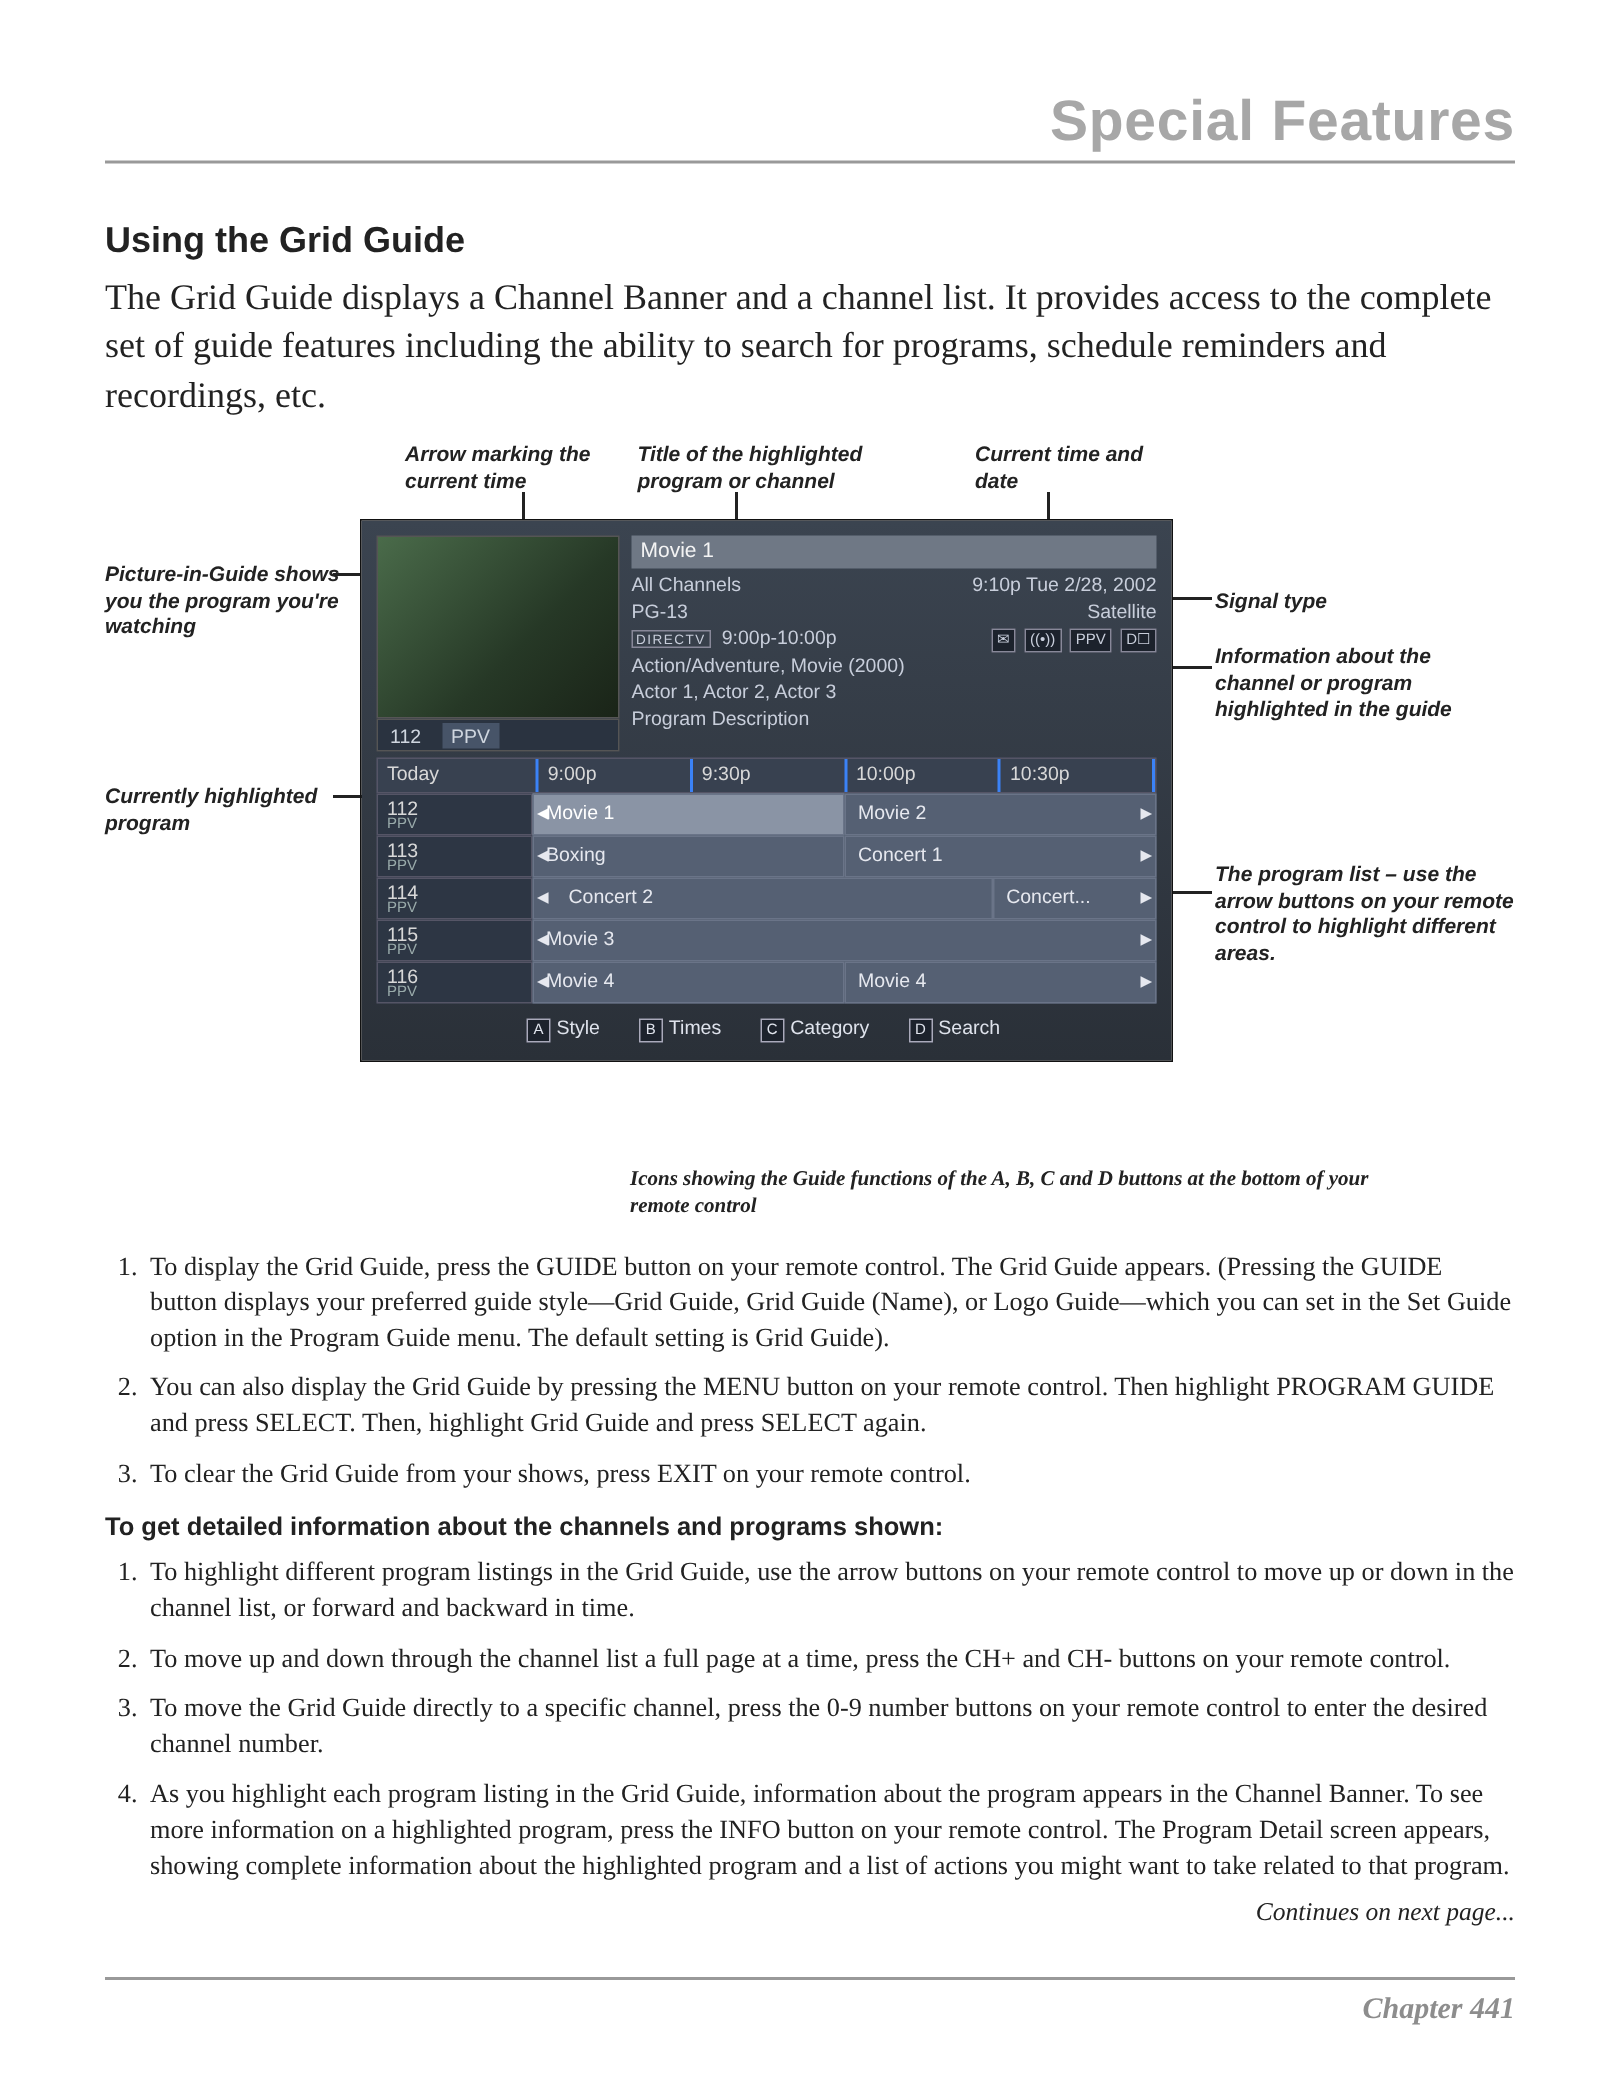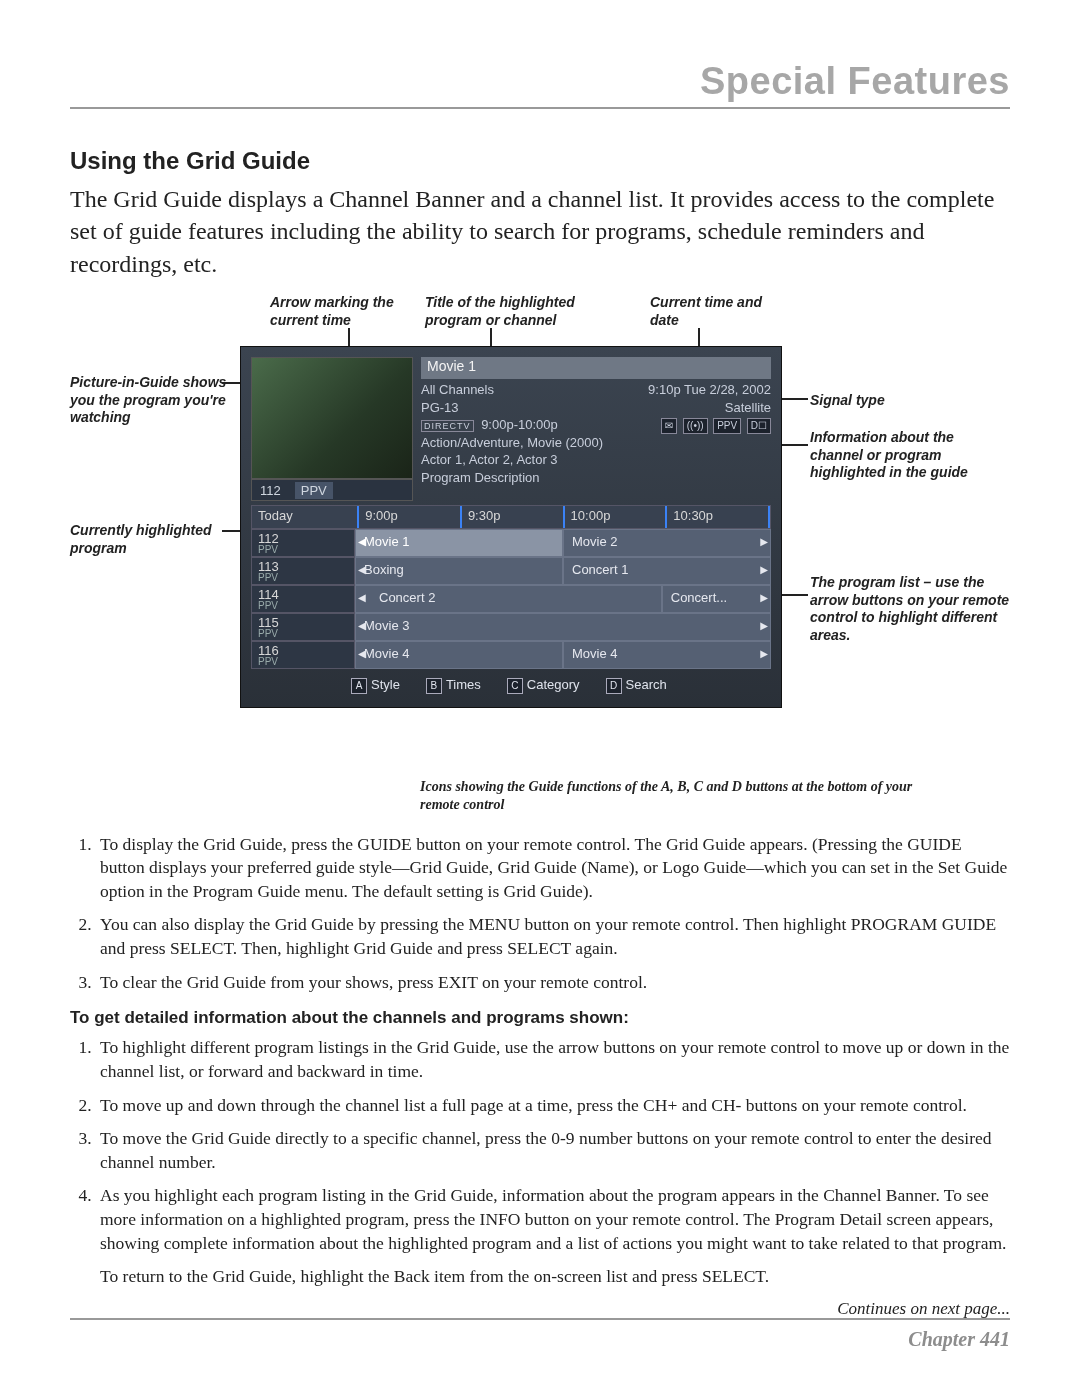--- a/index.html
+++ b/index.html
@@ -294,21 +294,20 @@
     <li>To clear the Grid Guide from your shows, press EXIT on your remote control.</li>
   </ol>
 
   <div class="subhead-strong">To get detailed information about the channels and programs shown:</div>
   <ol class="steps">
     <li>To highlight different program listings in the Grid Guide, use the arrow buttons on your remote control to move up or down in the channel list, or forward and backward in time.</li>
     <li>To move up and down through the channel list a full page at a time, press the CH+ and CH- buttons on your remote control.</li>
     <li>To move the Grid Guide directly to a specific channel, press the 0-9 number buttons on your remote control to enter the desired channel number.</li>
     <li>
       <span>As you highlight each program listing in the Grid Guide, information about the program appears in the Channel Banner. To see more information on a highlighted program, press the INFO button on your remote control. The Program Detail screen appears, showing complete information about the highlighted program and a list of actions you might want to take related to that program.</span>
-      <div class="followup">To return to the Grid Guide, highlight the Back item from the on-screen list and press SELECT.</div>
     </li>
   </ol>
 
   <div class="continues">Continues on next page...</div>
 </div>
 
 <div class="footer-row">
   <span>Chapter 4</span>
   <span>41</span>
 </div>

